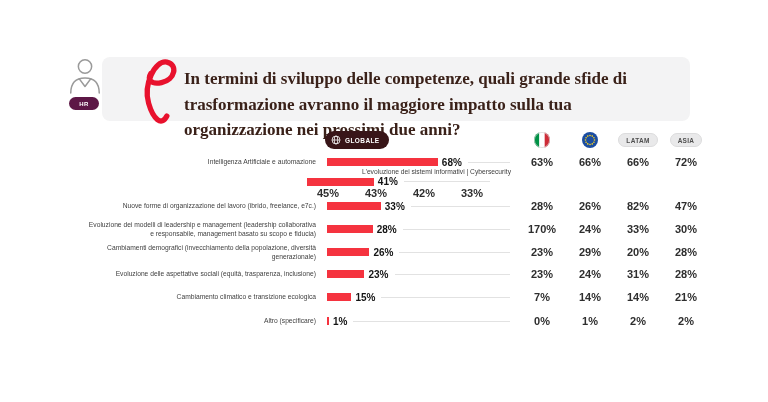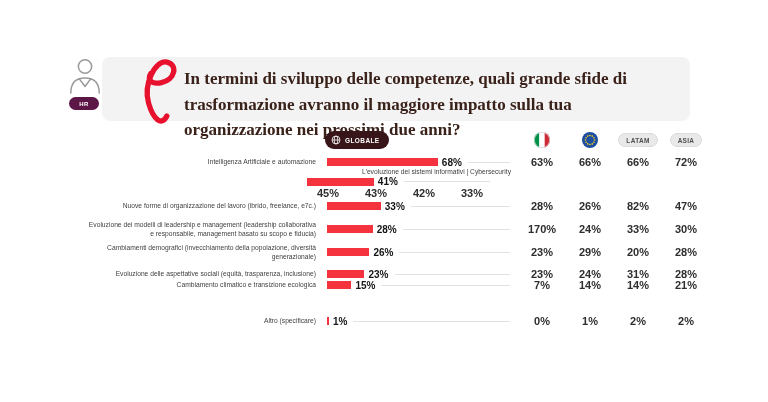--- a/index.html
+++ b/index.html
@@ -219,21 +219,21 @@
         <span class="pct">23%</span>
         <div class="leader"></div>
       </div>
       <div class="vals">
         <div class="val">23%</div>
         <div class="val">24%</div>
         <div class="val">31%</div>
         <div class="val">28%</div>
       </div>
     </div>
-    <div class="row" style="top: 268px; align-items: center;">
+    <div class="row" style="top: 280px; align-items: center;">
       <div class="row-label">Cambiamento climatico e transizione ecologica</div>
       <div class="bar-zone">
         <div class="bar" style="width: 24.45px; background: rgb(245, 51, 63);"></div>
         <span class="pct">15%</span>
         <div class="leader"></div>
       </div>
       <div class="vals">
         <div class="val">7%</div>
         <div class="val">14%</div>
         <div class="val">14%</div>

